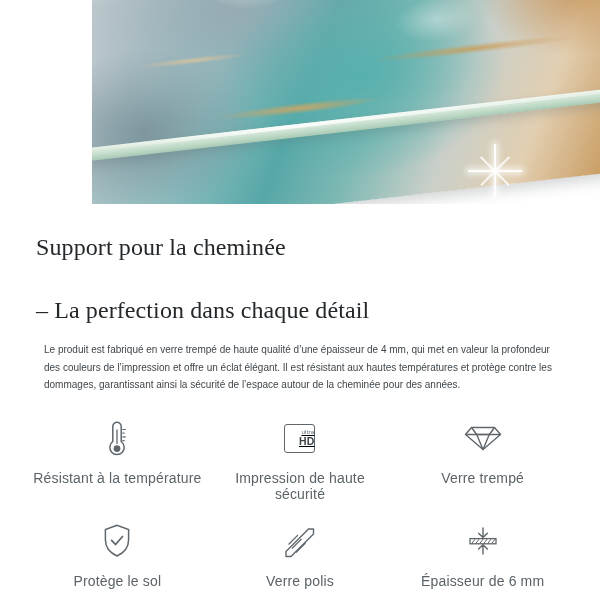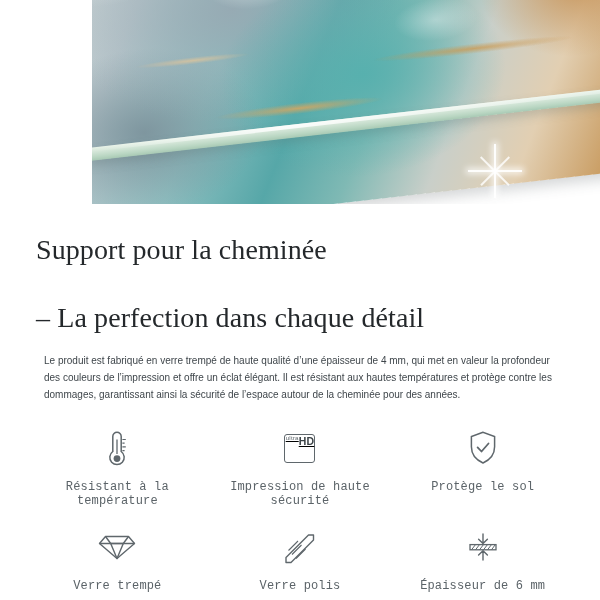--- a/index.html
+++ b/index.html
@@ -137,21 +137,21 @@
     width: 600px; height: 14px;
     background: #ffffff;
   }
 
   
   .content {
     padding: 14px 36px 0 36px;
   }
   .headline {
     font-family: "Liberation Serif", serif;
-    font-size: 28px;
+    font-size: 24px;
     line-height: 1.28;
     color: #24282b;
     font-weight: 400;
     margin: 0 0 16px 0;
     letter-spacing: 0.1px;
   }
   .headline .line2 { display: block; margin-top: 32px; }
   .body-copy {
     font-family: "Liberation Sans", sans-serif;
     font-size: 10px;
@@ -177,32 +177,32 @@
     text-align: center;
   }
   .feature-icon {
     height: 46px;
     display: flex;
     align-items: center;
     justify-content: center;
   }
   .feature-label {
     margin-top: 9px;
-    font-size: 12px;
+    font-size: 14px;
     color: #5b6368;
     letter-spacing: 0.15px;
-    font-family: Liberation Mono, monospace;
   }
   .ultrahd-box {
     width: 29px;
     height: 27px;
     border: 1.4px solid #5f676c;
     border-radius: 3px;
     display: flex;
-    align-items: flex-start;
+    flex-direction: column;
+    align-items: flex-end;
     justify-content: center;
     line-height: 1;
     text-decoration: underline;
   }
   .ultrahd-top {
     font-size: 6.2px;
     color: #5f676c;
     letter-spacing: 0.2px;
   }
   .ultrahd-bottom {
@@ -263,42 +263,42 @@
         <div class="ultrahd-box">
           <span class="ultrahd-top">ultra</span>
           <span class="ultrahd-bottom">HD</span>
         </div>
       </div>
       <div class="feature-label">Impression de haute sécurité</div>
     </div>
 
     <div class="feature">
       <div class="feature-icon">
-        <svg width="34" height="40" viewBox="0 0 34 40" fill="none" stroke="#5f676c" stroke-width="1.5">
-          <path d="M17 4.2 5.4 8.6v10.2c0 7.6 4.9 13.2 11.6 16.2 6.7-3 11.6-8.6 11.6-16.2V8.6L17 4.2z"></path>
-          <path d="m11.6 19.4 3.9 4.1 7-8" stroke-width="1.8" stroke-linecap="round" stroke-linejoin="round"></path>
-        </svg>
-      </div>
-      <div class="feature-label">Protège le sol</div>
-    </div>
-
-    <div class="feature">
-      <div class="feature-icon">
         <svg width="40" height="34" viewBox="0 0 40 34" fill="none" stroke="#5f676c" stroke-width="1.4" stroke-linejoin="round">
           <path d="M8.5 6.5h23l6 7-17.5 15L2.5 13.5l6-7z"></path>
           <path d="M2.5 13.5h35"></path>
           <path d="M8.5 6.5l5.2 7L20 28.5 26.3 13.5l5.2-7"></path>
           <path d="M13.7 13.5h12.6"></path>
         </svg>
       </div>
       <div class="feature-label">Verre trempé</div>
     </div>
 
     <div class="feature">
       <div class="feature-icon">
+        <svg width="34" height="40" viewBox="0 0 34 40" fill="none" stroke="#5f676c" stroke-width="1.5">
+          <path d="M17 4.2 5.4 8.6v10.2c0 7.6 4.9 13.2 11.6 16.2 6.7-3 11.6-8.6 11.6-16.2V8.6L17 4.2z"></path>
+          <path d="m11.6 19.4 3.9 4.1 7-8" stroke-width="1.8" stroke-linecap="round" stroke-linejoin="round"></path>
+        </svg>
+      </div>
+      <div class="feature-label">Protège le sol</div>
+    </div>
+
+    <div class="feature">
+      <div class="feature-icon">
         <svg width="36" height="34" viewBox="0 0 36 34" fill="none" stroke="#5f676c" stroke-width="1.4">
           <path d="M4 27.5 26.5 5h5v5L9 32.5H4v-5z" stroke-width="1.4" stroke-linejoin="round"></path>
           <path d="M10 24.5 19.5 15M14 28.5 23.5 19M6.5 20.5 16 11" stroke-width="1.1"></path>
         </svg>
       </div>
       <div class="feature-label">Verre polis</div>
     </div>
 
     <div class="feature">
       <div class="feature-icon">

